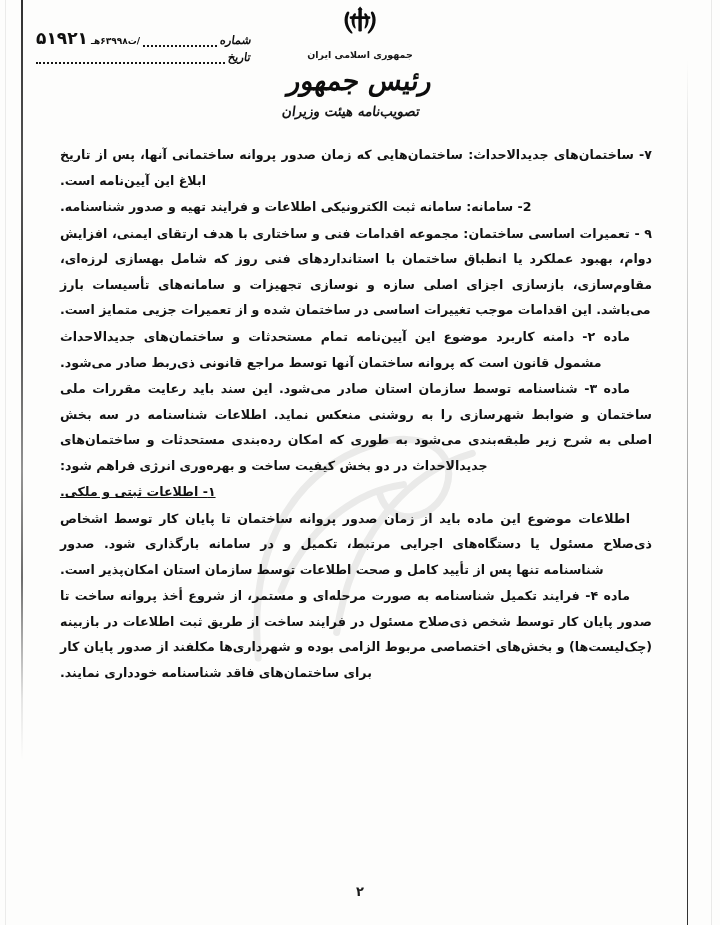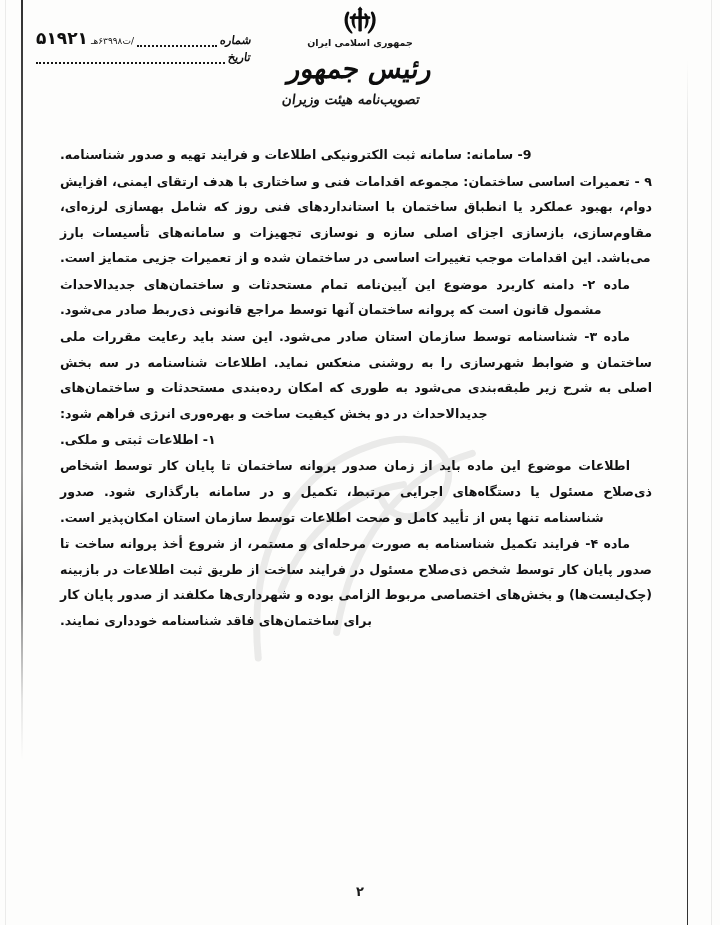--- a/index.html
+++ b/index.html
@@ -92,21 +92,21 @@
 
   .emblem-block {
     position: absolute;
     left: 0;
     right: 0;
     top: 6px;
     text-align: center;
   }
   .emblem { display: block; margin: 0 auto; }
   .emblem-caption {
-    margin-top: 1px;
+    margin-top: 13px;
     font-size: 9.5px;
     font-weight: 700;
     letter-spacing: .2px;
     color: #161616;
   }
   .president-title {
     margin-top: 5px;
     font-size: 27px;
     font-weight: 700;
     font-family: "DejaVu Serif", "Liberation Serif", serif;
@@ -158,21 +158,21 @@
     flex: 0 0 auto;
     font-size: 17px;
     font-weight: 700;
     letter-spacing: 1px;
     line-height: 1;
     margin-top: 8px;
   }
   .reg-suffix {
     flex: 0 0 auto;
     font-size: 9px;
-    font-weight: 400;
+    font-weight: 700;
     letter-spacing: -.3px;
     padding-bottom: 1px;
   }
   .reg-date {
     margin-top: 1px;
     padding-right: 26px;
     font-size: 13px;
     font-weight: 700;
     letter-spacing: .6px;
   }
@@ -187,21 +187,21 @@
     text-align: justify;
     text-align-last: left;
     font-size: 12.6px;
     line-height: 2.03;
     font-weight: 700;
     color: #121212;
     font-family: "DejaVu Sans", "Liberation Sans", sans-serif;
   }
   .body-text p { margin: 0 0 1px 0; }
   .p-indent { text-indent: 22px; }
-  .p-tight { line-height: 2.0; }
+  .p-tight { line-height: 2.0; text-decoration: underline; }
 
   .page-number {
     position: absolute;
     left: 0;
     right: 0;
     top: 884px;
     text-align: center;
     font-size: 13px;
     font-weight: 700;
     color: #1a1a1a;
@@ -265,21 +265,22 @@
       </div>
       <div class="reg-row">
         <span class="reg-label">تاریخ</span>
         <span class="reg-dots"></span>
       </div>
     </div>
 
   </div>
 
   <div class="body-text">
-    <p>9- سامانه: سامانه ثبت الکترونیکی اطلاعات و فرایند تهیه و صدور شناسنامه.</p>
+    <p>۷- ساختمان‌های جدیدالاحداث: ساختمان‌هایی که زمان صدور پروانه ساختمانی آنها، پس از تاریخ ابلاغ این آیین‌نامه است.</p>
+    <p>2- سامانه: سامانه ثبت الکترونیکی اطلاعات و فرایند تهیه و صدور شناسنامه.</p>
     <p>۹ - تعمیرات اساسی ساختمان: مجموعه اقدامات فنی و ساختاری با هدف ارتقای ایمنی، افزایش دوام، بهبود عملکرد یا انطباق ساختمان با استانداردهای فنی روز که شامل بهسازی لرزه‌ای، مقاوم‌سازی، بازسازی اجزای اصلی سازه و نوسازی تجهیزات و سامانه‌های تأسیسات بارز می‌باشد. این اقدامات موجب تغییرات اساسی در ساختمان شده و از تعمیرات جزیی متمایز است.</p>
     <p class="p-indent">ماده ۲- دامنه کاربرد موضوع این آیین‌نامه تمام مستحدثات و ساختمان‌های جدیدالاحداث مشمول قانون است که پروانه ساختمان آنها توسط مراجع قانونی ذی‌ربط صادر می‌شود.</p>
     <p class="p-indent">ماده ۳- شناسنامه توسط سازمان استان صادر می‌شود. این سند باید رعایت مقررات ملی ساختمان و ضوابط شهرسازی را به روشنی منعکس نماید. اطلاعات شناسنامه در سه بخش اصلی به شرح زیر طبقه‌بندی می‌شود به طوری که امکان رده‌بندی مستحدثات و ساختمان‌های جدیدالاحداث در دو بخش کیفیت ساخت و بهره‌وری انرژی فراهم شود:</p>
     <p class="p-tight">۱- اطلاعات ثبتی و ملکی.</p>
     <p class="p-indent">اطلاعات موضوع این ماده باید از زمان صدور پروانه ساختمان تا پایان کار توسط اشخاص ذی‌صلاح مسئول یا دستگاه‌های اجرایی مرتبط، تکمیل و در سامانه بارگذاری شود. صدور شناسنامه تنها پس از تأیید کامل و صحت اطلاعات توسط سازمان استان امکان‌پذیر است.</p>
     <p class="p-indent">ماده ۴- فرایند تکمیل شناسنامه به صورت مرحله‌ای و مستمر، از شروع أخذ پروانه ساخت تا صدور پایان کار توسط شخص ذی‌صلاح مسئول در فرایند ساخت از طریق ثبت اطلاعات در بازبینه (چک‌لیست‌ها) و بخش‌های اختصاصی مربوط الزامی بوده و شهرداری‌ها مکلفند از صدور پایان کار برای ساختمان‌های فاقد شناسنامه خودداری نمایند.</p>
   </div>
 
   <div class="page-number">۲</div>
 

